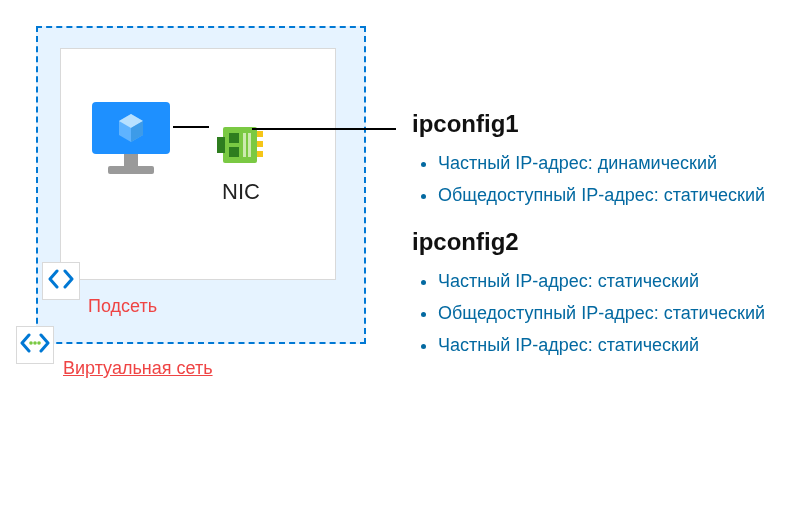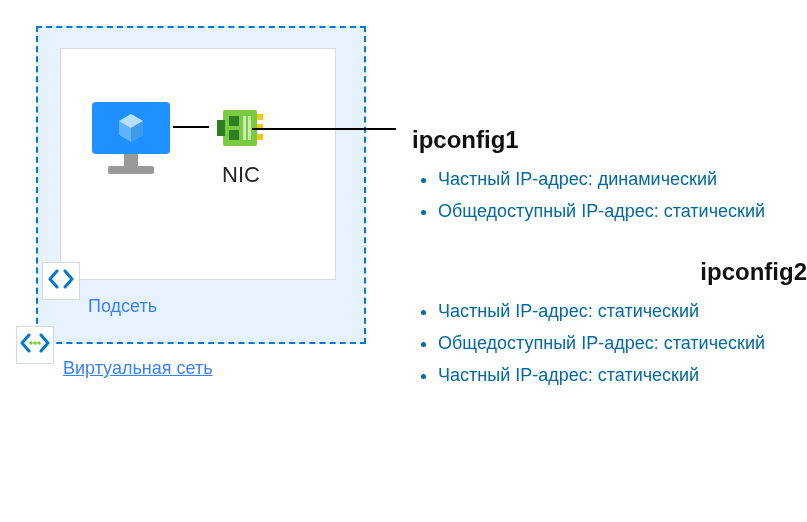--- a/index.html
+++ b/index.html
@@ -42,40 +42,40 @@
     border: 1px solid #d9d9d9;
     display: flex;
     align-items: center;
     justify-content: center;
   }
   .vnet-icon-box { left: 16px; top: 326px; }
   .subnet-icon-box { left: 42px; top: 262px; }
   .label-under-icon {
     position: absolute;
     font-size: 18px;
-    color: #3b82f6;
+    color: #ef4444;
   }
   .vnet-label { left: 63px; top: 358px; text-decoration: underline; }
   .subnet-label { left: 88px; top: 296px; }
   .vm-group {
     position: absolute;
     left: 86px;
     top: 100px;
     width: 90px;
     text-align: center;
   }
   .vm-label {
     font-size: 18px;
     color: #444;
     margin-top: 8px;
   }
   .nic-group {
     position: absolute;
     left: 206px;
-    top: 106px;
+    top: 123px;
     width: 70px;
     text-align: center;
   }
   .nic-label {
     font-size: 22px;
     color: #222;
     margin-top: 8px;
   }
   .connector-short {
     position: absolute;
@@ -89,33 +89,32 @@
     position: absolute;
     left: 252px;
     top: 128px;
     width: 144px;
     height: 1.5px;
     background: #000;
   }
   .configs {
     position: absolute;
     left: 412px;
-    top: 126px;
+    top: 110px;
     width: 395px;
   }
   .cfg-title {
     font-size: 24px;
     font-weight: 700;
     color: #111;
     margin-top: 0;
     margin-bottom: 12px;
   }
   .cfg-block + .cfg-block .cfg-title {
-    margin-top: 34px;
-    text-align: right;
+    margin-top: 20px;
   }
   ul.cfg-list {
     list-style: disc;
     padding-left: 26px;
   }
   ul.cfg-list li {
     font-size: 18px;
     color: #0369a1;
     line-height: 1.45;
     margin-bottom: 6px;

